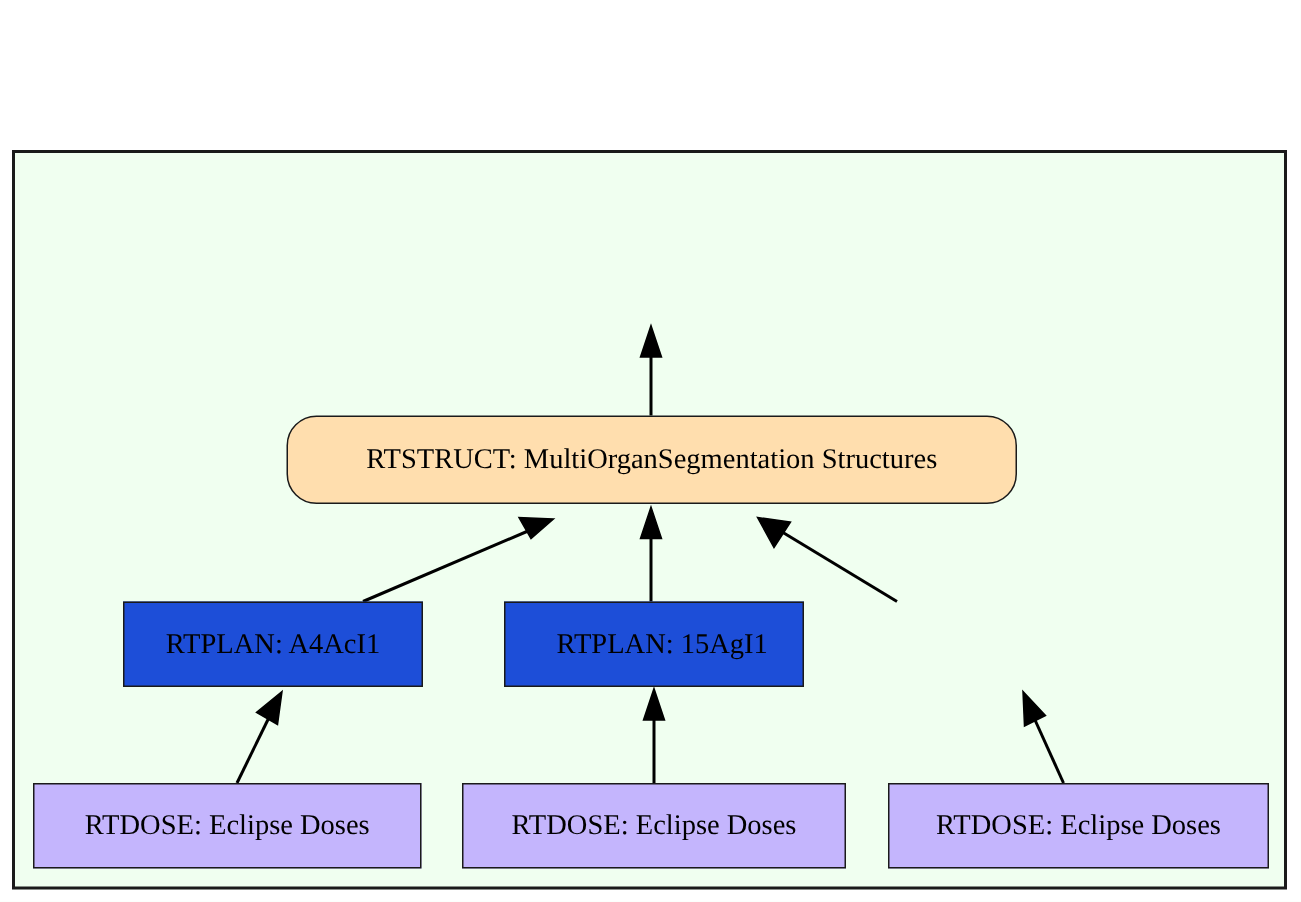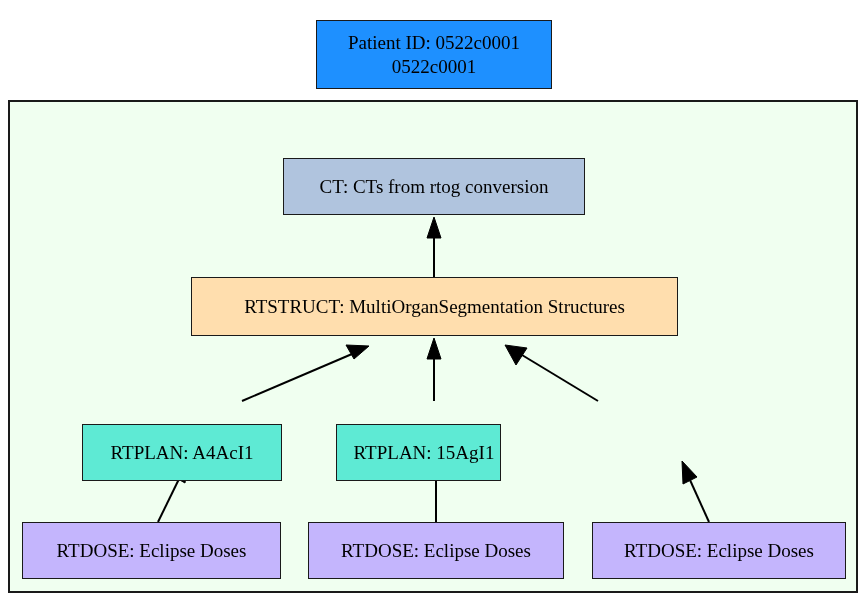--- a/index.html
+++ b/index.html
@@ -67,28 +67,29 @@
     width: 302px;
     height: 57px;
     background: #b0c4de;
   }
   #rtstruct-node {
     left: 191px;
     top: 277px;
     width: 487px;
     height: 59px;
     background: #ffdeae;
+    border-radius: 20px;
   }
   .rtplan-node {
-    background: #5eead4;
+    background: #1d4ed8;
     height: 57px;
-    top: 424px;
+    top: 401px;
   }
   #rtplan-node-0 { left: 82px;  width: 200px; }
-  #rtplan-node-1 { left: 336px; width: 165px; padding-left: 11px; }
+  #rtplan-node-1 { left: 336px; width: 200px; padding-left: 11px; }
   #rtplan-node-2 { left: 598px; width: 173px; }
   .rtdose-node {
     background: #c4b5fd;
     height: 57px;
     top: 522px;
   }
   #rtdose-node-0 { left: 22px;  width: 259px; }
   #rtdose-node-1 { left: 308px; width: 256px; }
   #rtdose-node-2 { left: 592px; width: 254px; }
   svg#edges {
@@ -105,28 +106,23 @@
     stroke-width: 2;
     fill: none;
   }
   svg#edges polygon { fill: #000000; stroke: #000000; stroke-width: 1; }
 </style>
 </head>
 <body>
 
 <div id="graph-canvas">
 
-  <div class="node" id="patient-node">
-    <span class="pline">Patient ID: 0522c0001</span>
-    <span class="pline">0522c0001</span>
-  </div>
 
   <div class="cluster" id="study-cluster" style="left: 8px; top: 100px; width: 850px; height: 493px;"></div>
 
-  <div class="node" id="ct-node">CT: CTs from rtog conversion</div>
 
   <div class="node" id="rtstruct-node">RTSTRUCT: MultiOrganSegmentation Structures</div>
 
   <div class="node rtplan-node" id="rtplan-node-0">RTPLAN: A4AcI1</div>
   <div class="node rtplan-node" id="rtplan-node-1">RTPLAN: 15AgI1</div>
 
   <div class="node rtdose-node" id="rtdose-node-0">RTDOSE: Eclipse Doses</div>
   <div class="node rtdose-node" id="rtdose-node-1">RTDOSE: Eclipse Doses</div>
   <div class="node rtdose-node" id="rtdose-node-2">RTDOSE: Eclipse Doses</div>
 

